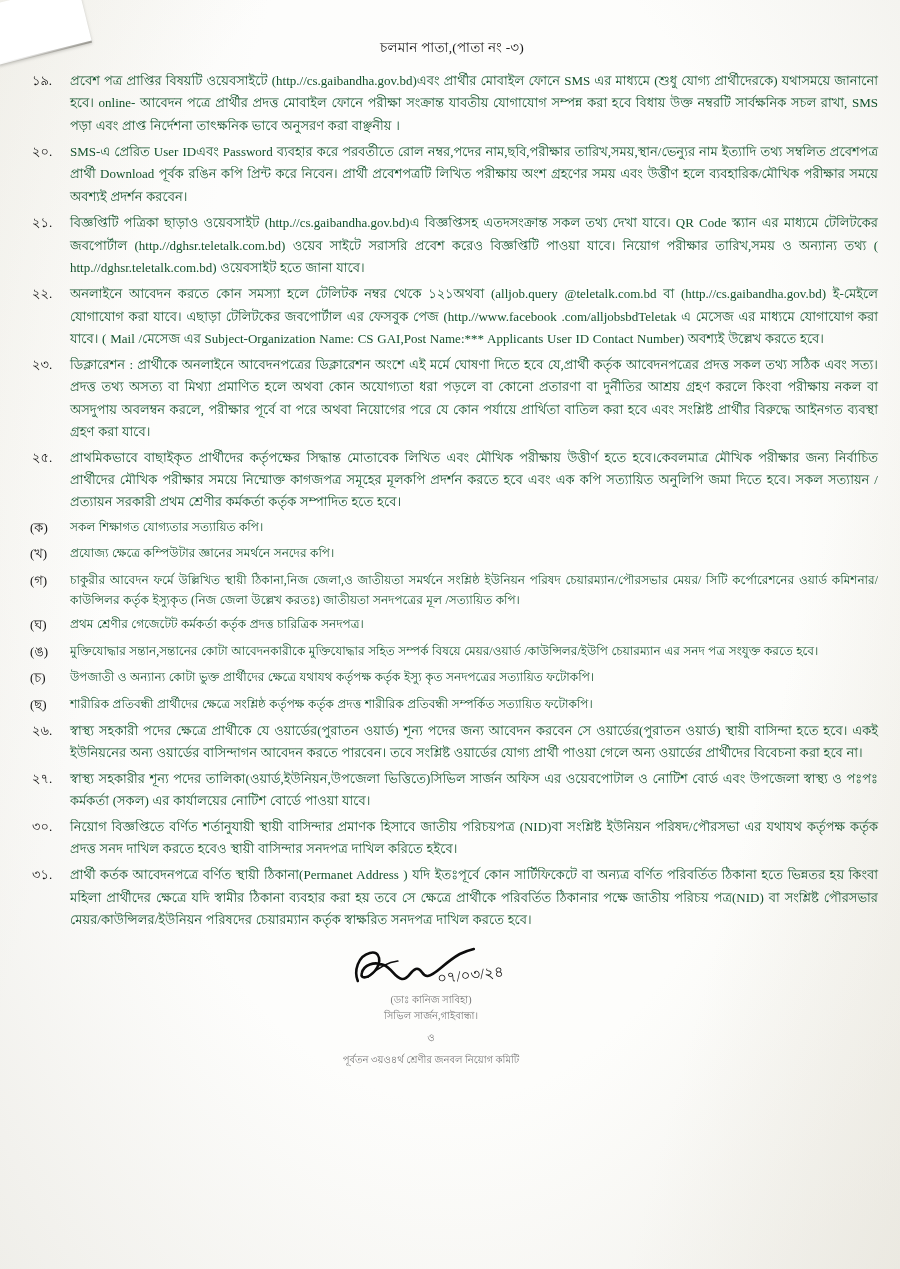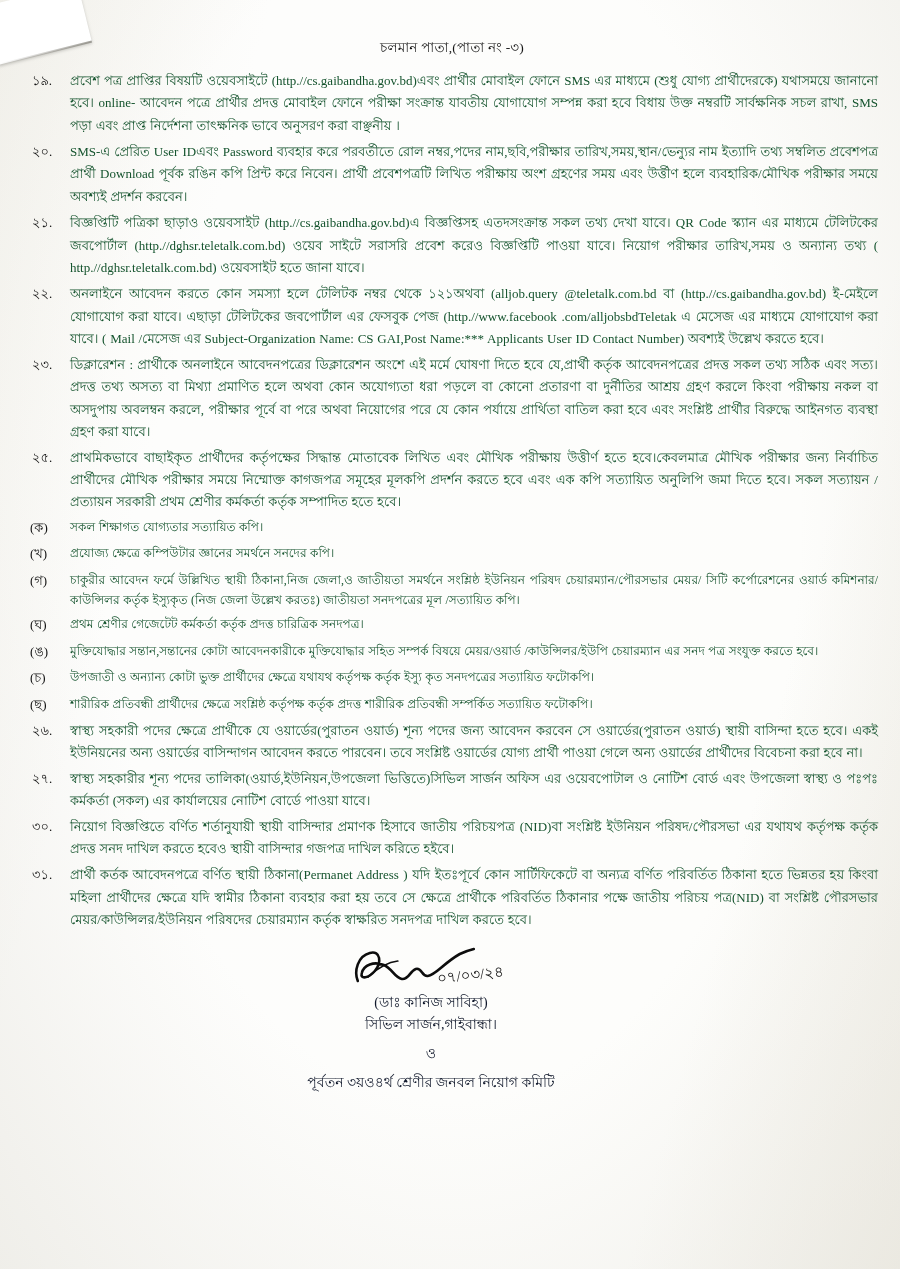--- a/index.html
+++ b/index.html
@@ -134,23 +134,23 @@
     position: absolute;
     left: 50%;
     top: 16px;
     transform: translateX(6px) rotate(-6deg);
     font-size: 15px;
     font-family: "Liberation Serif", serif;
     color: #111;
     white-space: nowrap;
   }
   .sig-line {
-    font-size: 14px;
+    font-size: 10px;
     line-height: 1.62;
-    color: #0f172a;
+    color: #737373;
   }
   .sig-gap { height: 6px; }
 </style>
 </head>
 <body>
 
 <div id="page">
 
   <div id="paper-texture"></div>
   <div id="corner-fold"></div>
@@ -232,21 +232,21 @@
 
     <div class="clause tight">
       <div class="clause-num">২৭.</div>
       <div class="clause-body">স্বাস্থ্য সহকারীর শূন্য পদের তালিকা(ওয়ার্ড,ইউনিয়ন,উপজেলা ভিত্তিতে)সিভিল সার্জন অফিস এর ওয়েবপোটাল ও নোটিশ বোর্ড  এবং উপজেলা স্বাস্থ্য ও পঃপঃ কর্মকর্তা (সকল) এর  কার্যালয়ের নোটিশ বোর্ডে  পাওয়া যাবে।</div>
     </div>
 
 
 
     <div class="clause tight">
       <div class="clause-num">৩০.</div>
-      <div class="clause-body">নিয়োগ বিজ্ঞপ্তিতে বর্ণিত শর্তানুযায়ী স্থায়ী বাসিন্দার প্রমাণক হিসাবে জাতীয় পরিচয়পত্র  (NID)বা  সংশ্লিষ্ট  ইউনিয়ন  পরিষদ/পৌরসভা  এর যথাযথ কর্তৃপক্ষ কর্তৃক প্রদত্ত সনদ দাখিল করতে হবেও স্থায়ী বাসিন্দার গজপত্র দাখিল করিতে হইবে।</div>
+      <div class="clause-body">নিয়োগ বিজ্ঞপ্তিতে বর্ণিত শর্তানুযায়ী স্থায়ী বাসিন্দার প্রমাণক হিসাবে জাতীয় পরিচয়পত্র  (NID)বা  সংশ্লিষ্ট  ইউনিয়ন  পরিষদ/পৌরসভা  এর যথাযথ কর্তৃপক্ষ কর্তৃক প্রদত্ত সনদ দাখিল করতে হবেও স্থায়ী বাসিন্দার সনদপত্র দাখিল করিতে হইবে।</div>
     </div>
 
     <div class="clause tight">
       <div class="clause-num">৩১.</div>
       <div class="clause-body">প্রার্থী কর্তক আবেদনপত্রে বর্ণিত স্থায়ী  ঠিকানা(Permanet  Address ) যদি ইতঃপূর্বে কোন সার্টিফিকেটে বা অন্যত্র বর্ণিত পরিবর্তিত ঠিকানা হতে ভিন্নতর হয় কিংবা মহিলা প্রার্থীদের ক্ষেত্রে যদি স্বামীর ঠিকানা ব্যবহার করা হয় তবে সে ক্ষেত্রে প্রার্থীকে পরিবর্তিত ঠিকানার পক্ষে জাতীয় পরিচয় পত্র(NID) বা সংশ্লিষ্ট পৌরসভার মেয়র/কাউন্সিলর/ইউনিয়ন পরিষদের  চেয়ারম্যান কর্তৃক স্বাক্ষরিত সনদপত্র দাখিল করতে    হবে।</div>
     </div>
 
   </div>
 
   <div id="signature-block">

